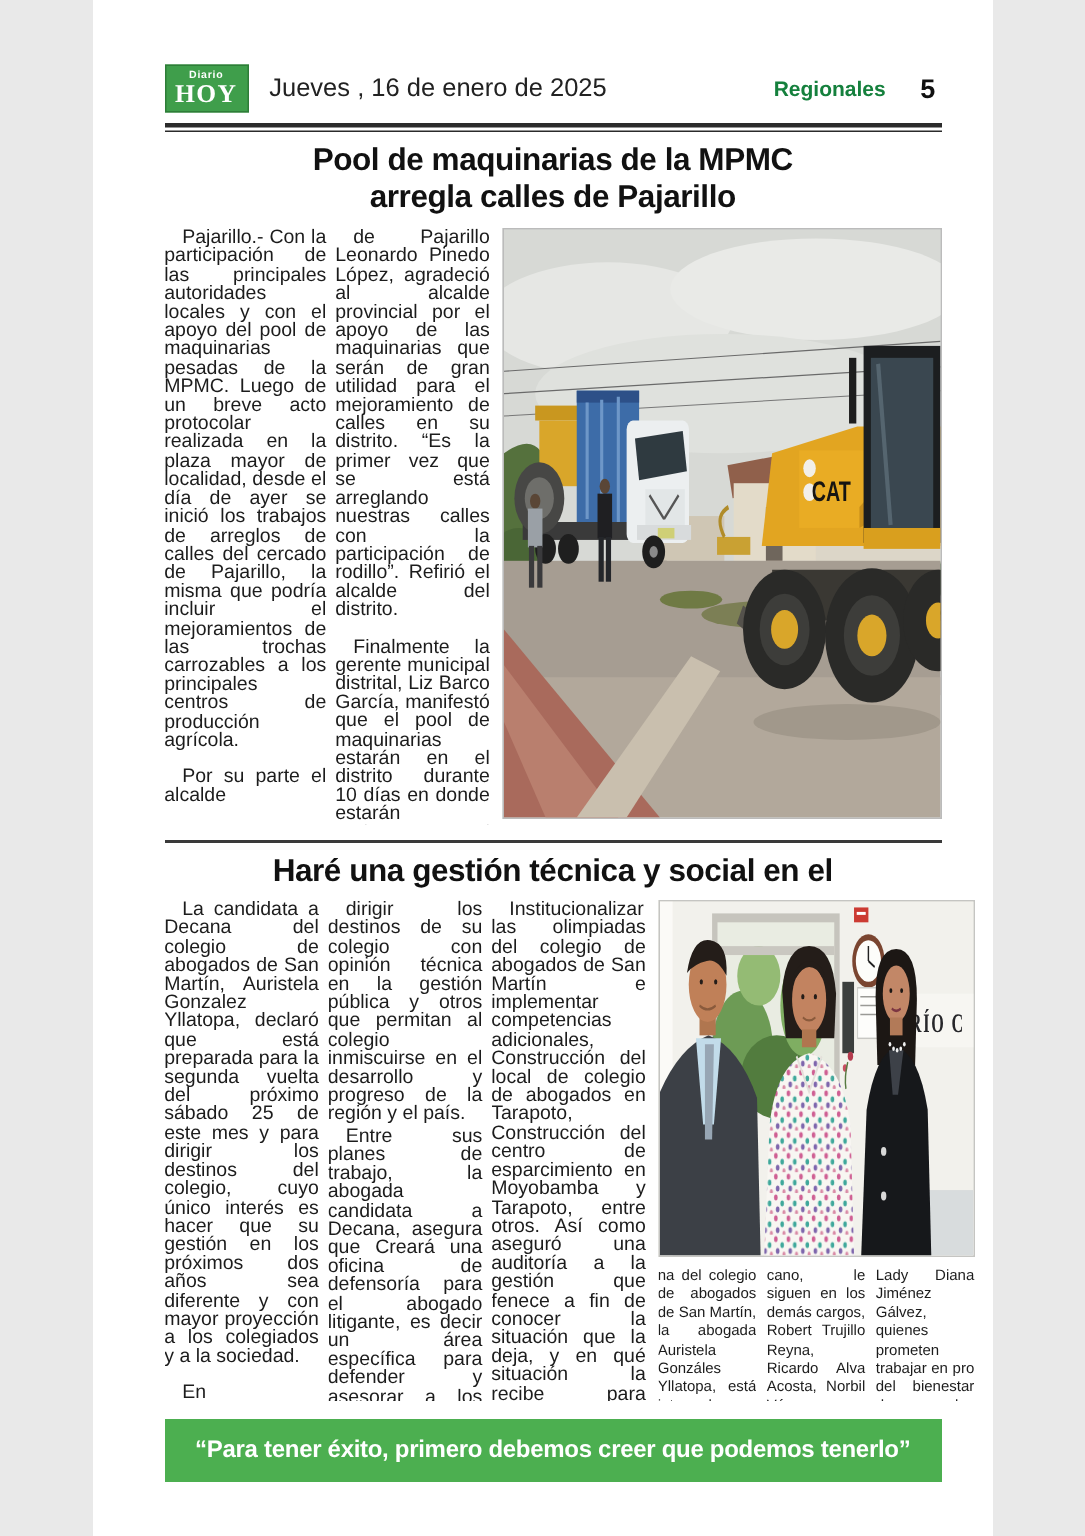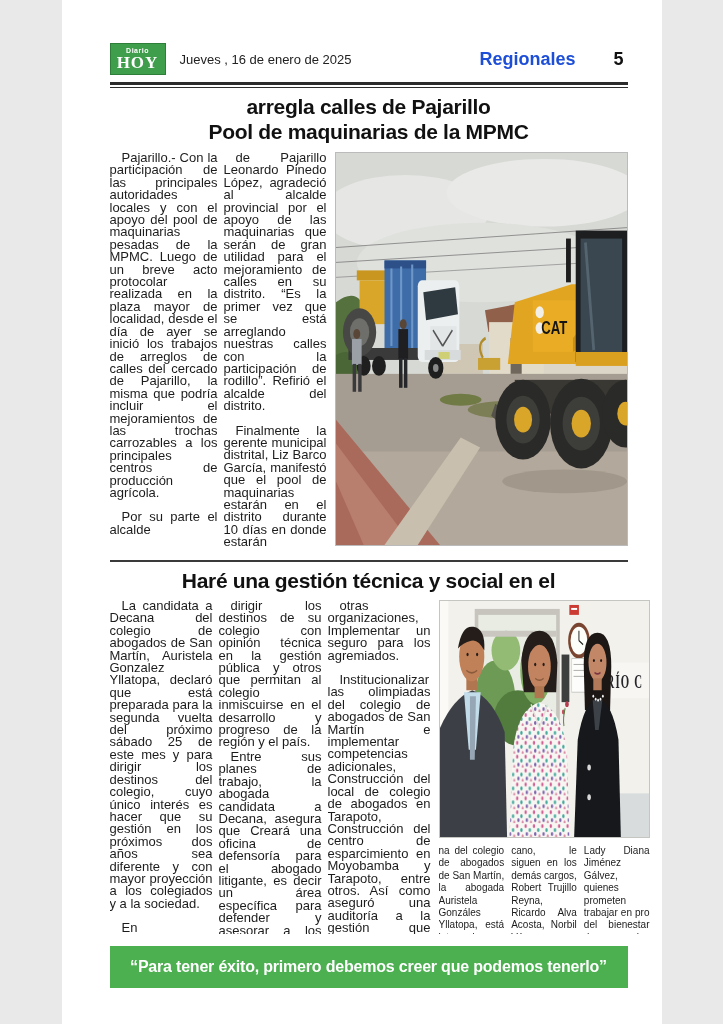--- a/index.html
+++ b/index.html
@@ -16,23 +16,23 @@
   }
   
   .masthead { display:flex; align-items:center; height:34px; }
   .logo {
     width:56px; height:32px; background:#3f9e4b; border:1px solid #2e7d38;
     display:flex; flex-direction:column; align-items:center; justify-content:center;
     line-height:1;
   }
   .logo .logo-top { color:#fff; font-size:7px; font-weight:bold; letter-spacing:.5px; }
   .logo .logo-main { color:#fff; font-family:"Liberation Serif", serif; font-weight:bold; font-size:17px; letter-spacing:1px; }
-  .masthead .date { margin-left:14px; font-size:13px; color:#222; }
+  .masthead .date { margin-left:14px; font-size:17px; color:#222; }
   .masthead .spacer { flex:1; }
-  .masthead .section { font-size:18px; font-weight:bold; color:#1d4ed8; margin-right:38px; }
+  .masthead .section { font-size:14px; font-weight:bold; color:#15803d; margin-right:23px; }
   .masthead .pagenum { font-size:18px; font-weight:bold; color:#111; margin-right:4px; }
   .rule-double { margin-top:6px; border-top:3px solid #2b2b2b; border-bottom:1px solid #2b2b2b; height:6px; }
   
   .art-title { text-align:center; font-weight:bold; color:#111; font-size:21px; line-height:25px; letter-spacing:-.3px; }
   .art1-title { margin-top:6px; }
   
   .art1-body { display:flex; margin-top:8px; height:398px; }
   .tcol { font-size:13px; line-height:12.4px; text-align:justify; overflow:hidden; }
   .tcol p { text-indent:12px; margin-bottom:12px; }
   .a1c1 { width:108px; margin-right:6px; }
@@ -67,22 +67,22 @@
       <span class="logo-main">HOY</span>
     </div>
     <span class="date">Jueves , 16 de enero de 2025</span>
     <span class="spacer"></span>
     <span class="section">Regionales</span>
     <span class="pagenum">5</span>
   </div>
   <div class="rule-double"></div>
 
   <div class="art-title art1-title">
+    <div>Pool de maquinarias de la MPMC</div>
     <div>arregla calles de Pajarillo</div>
-    <div>Pool de maquinarias de la MPMC</div>
   </div>
 
   <div class="art1-body">
     <div class="tcol a1c1">
       <p>Pajarillo.- Con la participación de las principales autoridades locales y con el apoyo del pool de maquinarias pesadas de la MPMC. Luego de un breve acto protocolar realizada en la plaza mayor de localidad, desde el día de ayer se inició los trabajos de arreglos de calles del cercado de Pajarillo, la misma que podría incluir el mejoramientos de las trochas carrozables a los principales centros de producción agrícola.</p>
       <p>Por su parte el alcalde</p>
     </div>
     <div class="tcol a1c2">
       <p>de Pajarillo Leonardo Pinedo López, agradeció al alcalde provincial por el apoyo de las maquinarias que serán de gran utilidad para el mejoramiento de calles en su distrito. “Es la primer vez que se está arreglando nuestras calles con la participación de rodillo”. Refirió el alcalde del distrito.</p>
       <p>Finalmente la gerente municipal distrital, Liz Barco García, manifestó que el pool de maquinarias estarán en el distrito durante 10 días en donde estarán realizando el mejoramiento de las calles; una motoniveladora, una retroexcavadora y un rodillo. “Estamos gestionando ante el MTC la intervención de sus pool de maquinarias para el mejoramiento de las trochas carrozables. (Hugo Alvear).</p>
@@ -199,21 +199,20 @@
   <div class="art2-body">
     <div class="tcol a2col">
       <p>La candidata a Decana del colegio de abogados de San Martín, Auristela Gonzalez Yllatopa, declaró que está preparada para la segunda vuelta del próximo sábado 25 de este mes y para dirigir los destinos del colegio, cuyo único interés es hacer que su gestión en los próximos dos años sea diferente y con mayor proyección a los colegiados y a la sociedad.</p>
       <p>En declaraciones en medios de prensa, la abogada con gran experiencia en gestión pública y privada, destacó que proviene de una familia de abogados que le valió para obtener experiencia en diversos temas y casos, por ende, aseguró que se siente con la capacidad de</p>
     </div>
     <div class="tcol a2col">
       <p style="margin-bottom:2px;">dirigir los destinos de su colegio con opinión técnica en la gestión pública y otros que permitan al colegio inmiscuirse en el desarrollo y progreso de la región y el país.</p>
       <p>Entre sus planes de trabajo, la abogada candidata a Decana, asegura que Creará una oficina de defensoría para el abogado litigante, es decir un área específica para defender y asesorar a los agremiados en casos relacionados con el ejercicio de la profesión, Creará un seguro para los agremiados y la realización de campañas jurídicas y de salud, es decir implementar ferias itinerantes con asesoría legal gratuita y chequeos médicos básicos en convenio con</p>
     </div>
     <div class="tcol a2col">
-      <p>otras organizaciones, Implementar un seguro para los agremiados.</p>
       <p style="margin-bottom:2px;">Institucionalizar las olimpiadas del colegio de abogados de San Martín e implementar competencias adicionales, Construcción del local de colegio de abogados en Tarapoto, Construcción del centro de esparcimiento en Moyobamba y Tarapoto, entre otros. Así como aseguró una auditoría a la gestión que fenece a fin de conocer la situación que la deja, y en qué situación la recibe para recomenzar, descartando de plano que sea parte del continuismo, ya que no tiene ningún vínculo con el actual decano ni con sus miembros.</p>
 
     </div>
 
     <div class="a2right">
 
       <div class="photo2">
         <svg viewBox="0 0 349 238" preserveAspectRatio="none">
           <defs>
             <pattern id="dressdots" width="14" height="14" patternUnits="userSpaceOnUse">

